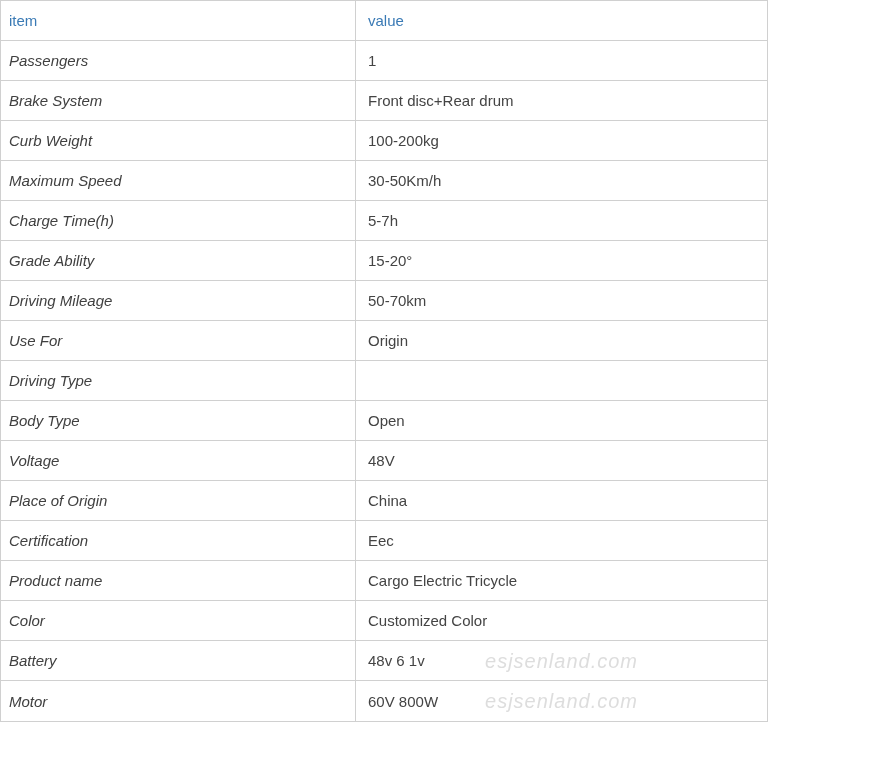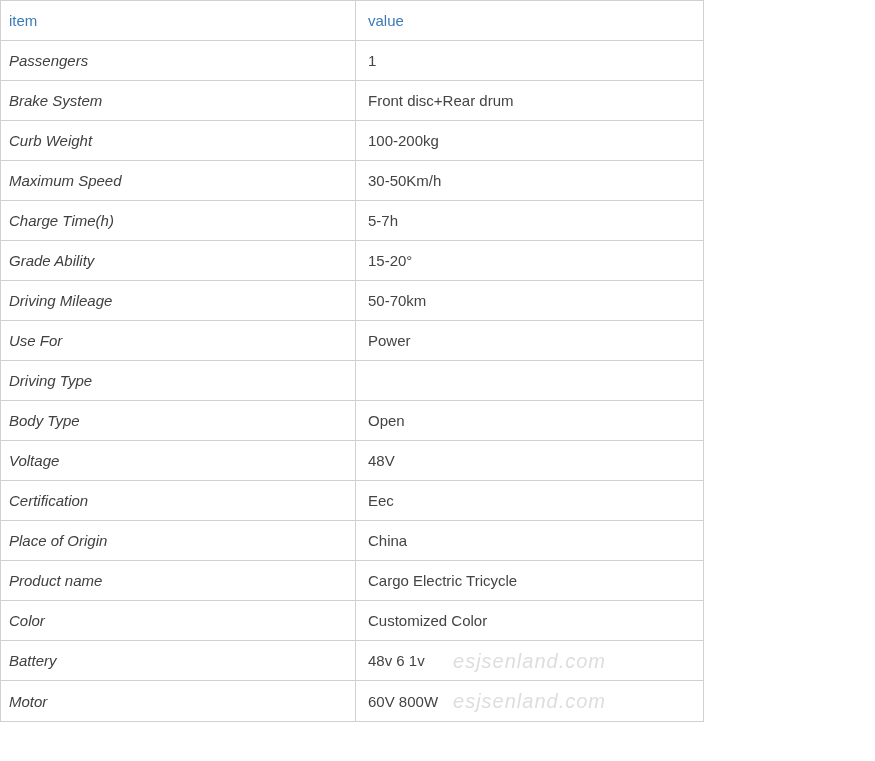--- a/index.html
+++ b/index.html
@@ -7,21 +7,21 @@
       padding: 0;
       box-sizing: border-box;
     }
     body {
       font-family: Arial, sans-serif;
       background: #fff;
       width: 875px;
       min-height: 761px;
     }
     .table-container {
-      width: 704px;
+      width: 768px;
       border: 1px solid #d0d0d0;
     }
     .table-row {
       display: flex;
       border-bottom: 1px solid #d0d0d0;
       min-height: 40px;
     }
     .table-row:last-child {
       border-bottom: none;
     }
@@ -142,21 +142,21 @@
       </div>
       <div class="cell-value">
         <span>50-70km</span>
       </div>
     </div>
     <div class="table-row data-row">
       <div class="cell-item">
         <span>Use For</span>
       </div>
       <div class="cell-value">
-        <span>Power</span>
+        <span>Origin</span>
       </div>
     </div>
     <div class="table-row data-row">
       <div class="cell-item">
         <span>Driving Type</span>
       </div>
     </div>
     <div class="table-row data-row">
       <div class="cell-item">
         <span>Body Type</span>
@@ -168,32 +168,32 @@
     <div class="table-row data-row">
       <div class="cell-item">
         <span>Voltage</span>
       </div>
       <div class="cell-value">
         <span>48V</span>
       </div>
     </div>
     <div class="table-row data-row">
       <div class="cell-item">
+        <span>Place of Origin</span>
+      </div>
+      <div class="cell-value">
+        <span>China</span>
+      </div>
+    </div>
+    <div class="table-row data-row">
+      <div class="cell-item">
         <span>Certification</span>
       </div>
       <div class="cell-value">
         <span>Eec</span>
-      </div>
-    </div>
-    <div class="table-row data-row">
-      <div class="cell-item">
-        <span>Place of Origin</span>
-      </div>
-      <div class="cell-value">
-        <span>China</span>
       </div>
     </div>
     <div class="table-row data-row">
       <div class="cell-item">
         <span>Product name</span>
       </div>
       <div class="cell-value">
         <span>Cargo Electric Tricycle</span>
       </div>
     </div>

